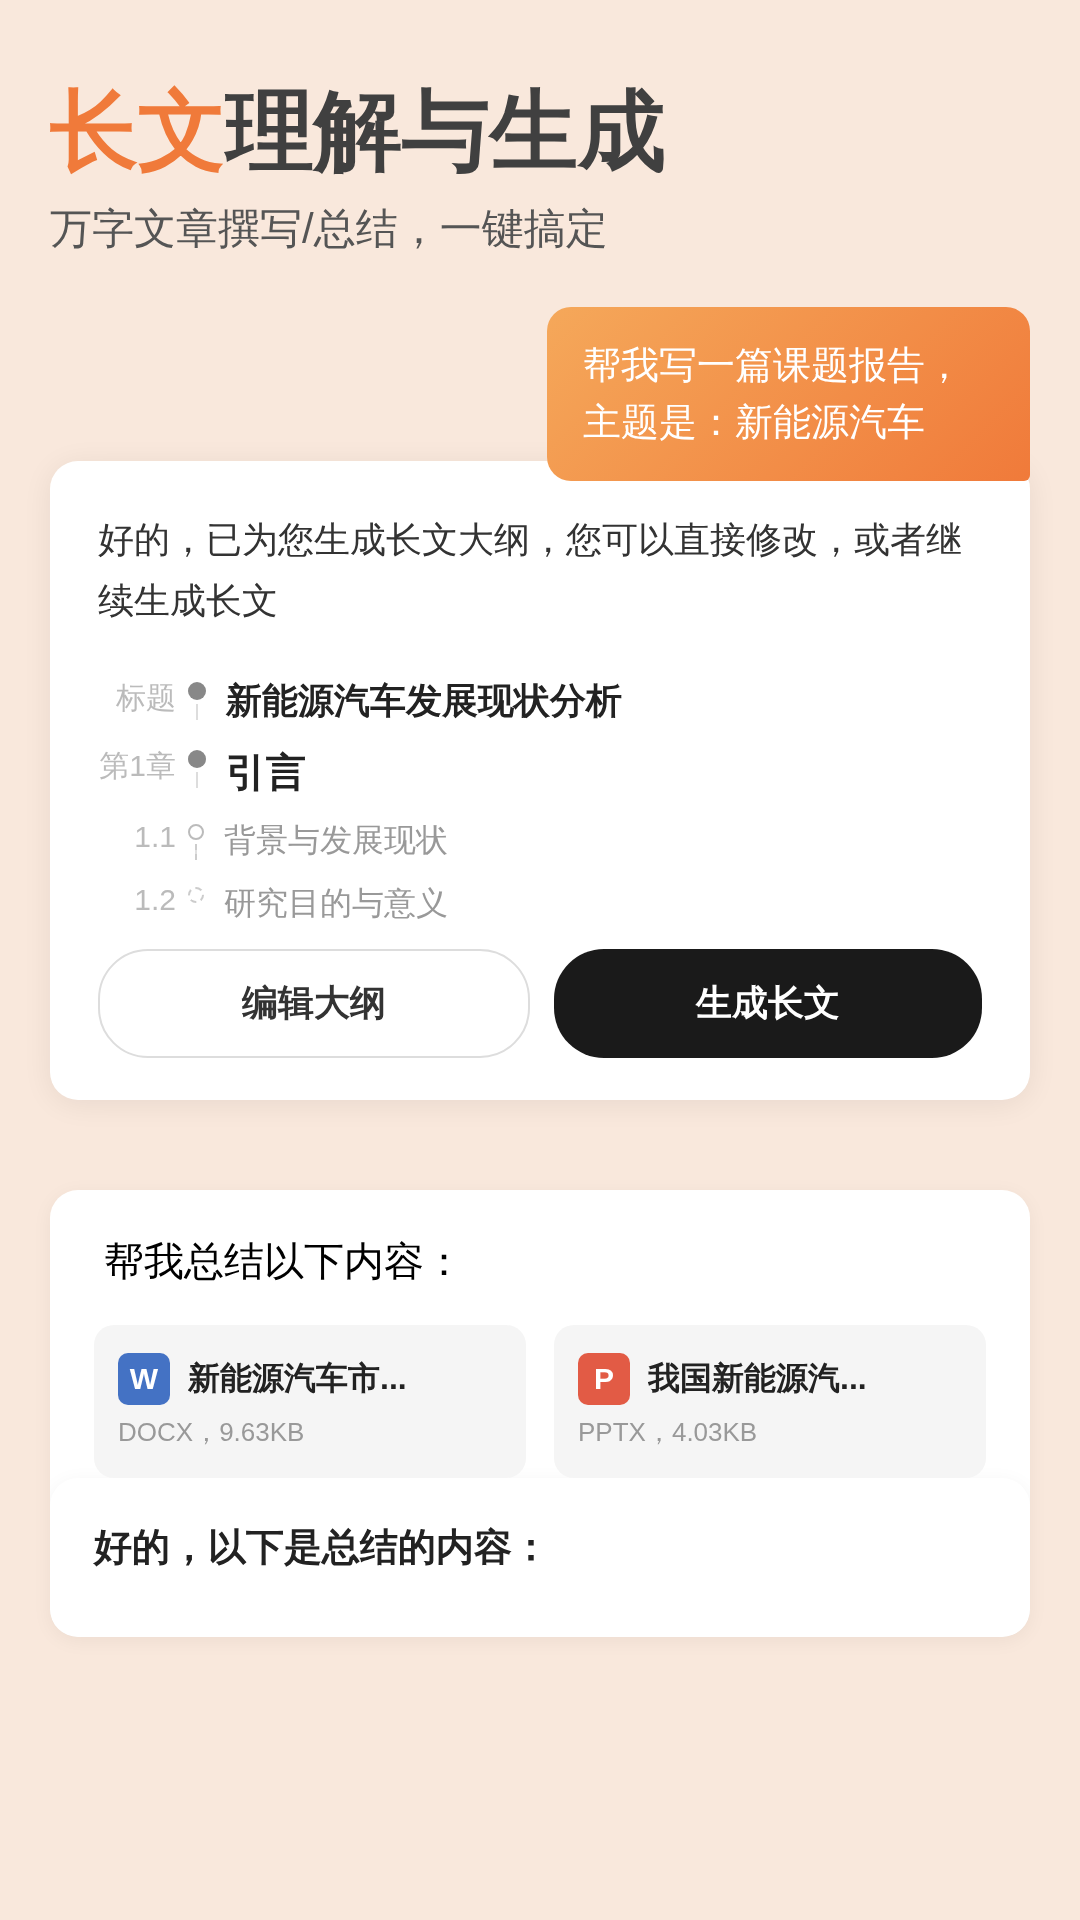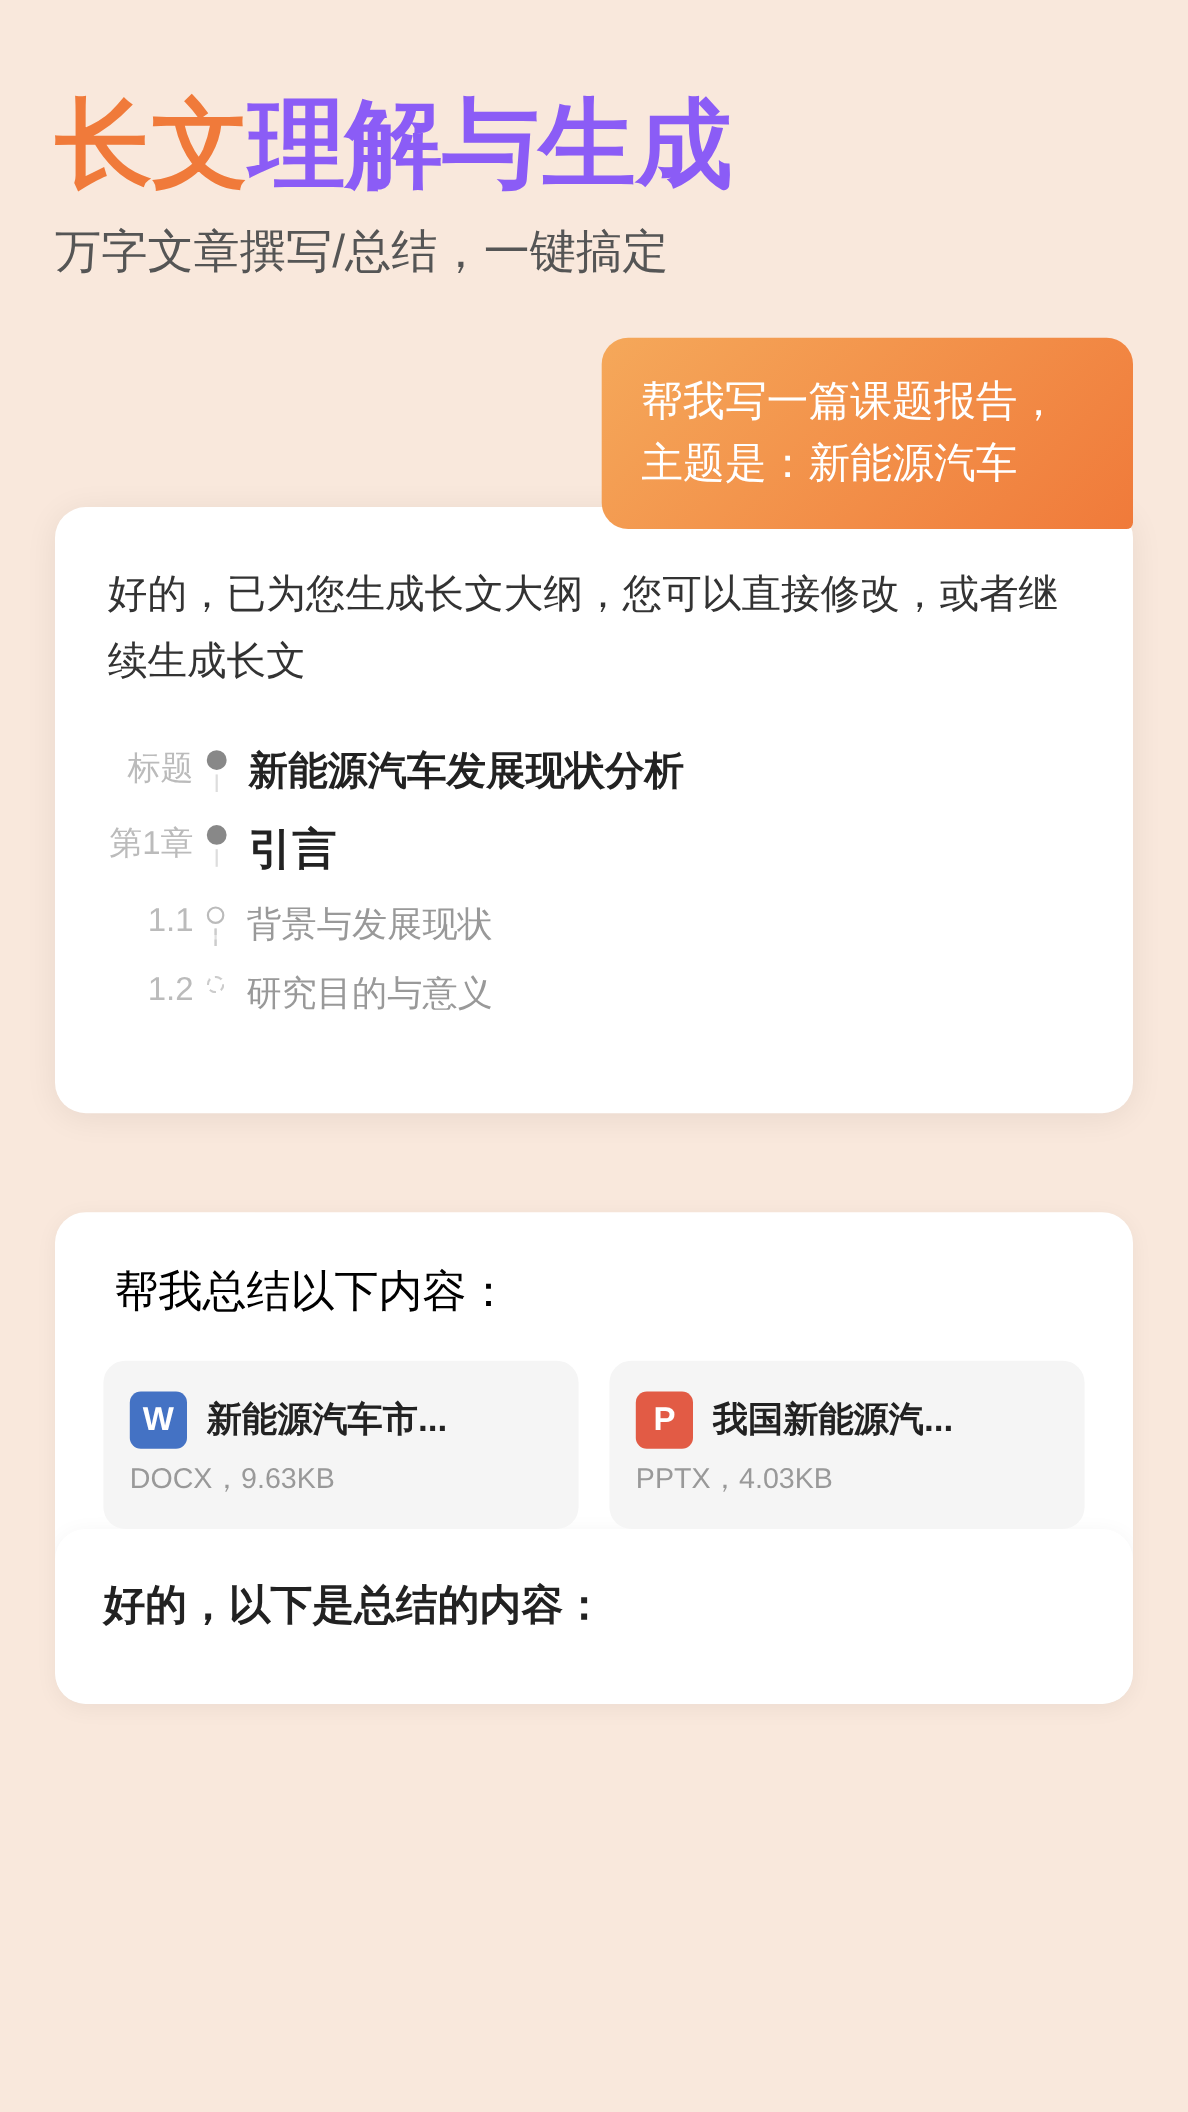--- a/index.html
+++ b/index.html
@@ -30,21 +30,21 @@
       font-weight: 800;
       line-height: 1.15;
       margin-bottom: 20px;
     }
 
     .hero-title-highlight {
       color: #F07A3A;
     }
 
     .hero-title-dark {
-      color: #8b5cf6;
+      color: #404040;
     }
 
     .hero-subtitle {
       font-size: 42px;
       color: #555;
       font-weight: 400;
     }
 
     
     .chat-section {
@@ -84,21 +84,21 @@
 
     .ai-response-text {
       font-size: 36px;
       color: #333;
       line-height: 1.7;
       margin-bottom: 44px;
     }
 
     
     .outline-list {
-      margin-bottom: 44px;
+      margin-bottom: 23px;
     }
 
     .outline-row {
       display: flex;
       align-items: flex-start;
       margin-bottom: 18px;
     }
 
     .outline-label {
       font-size: 30px;
@@ -353,20 +353,24 @@
           <div class="outline-row">
             <span class="outline-label">1.2</span>
             <div style="display:flex;flex-direction:column;align-items:center;margin-right:20px;flex-shrink:0;">
               <div style="width:16px;height:16px;background:transparent;border:2px dashed #ccc;border-radius:50%;margin-top:6px;"></div>
             </div>
             <span class="outline-sub-text">研究目的与意义</span>
           </div>
 
         </div>
 
+        <div class="action-buttons">
+          <button class="btn-outline-edit">编辑大纲</button>
+          <button class="btn-generate">生成长文</button>
+        </div>
       </div>
     </div>
 
     <div class="bottom-cards-section">
       <div class="bottom-section-inner">
         <p class="summarize-label">帮我总结以下内容：</p>
         <div class="file-cards-row">
 
           <div class="file-card">
             <div class="file-card-header">

